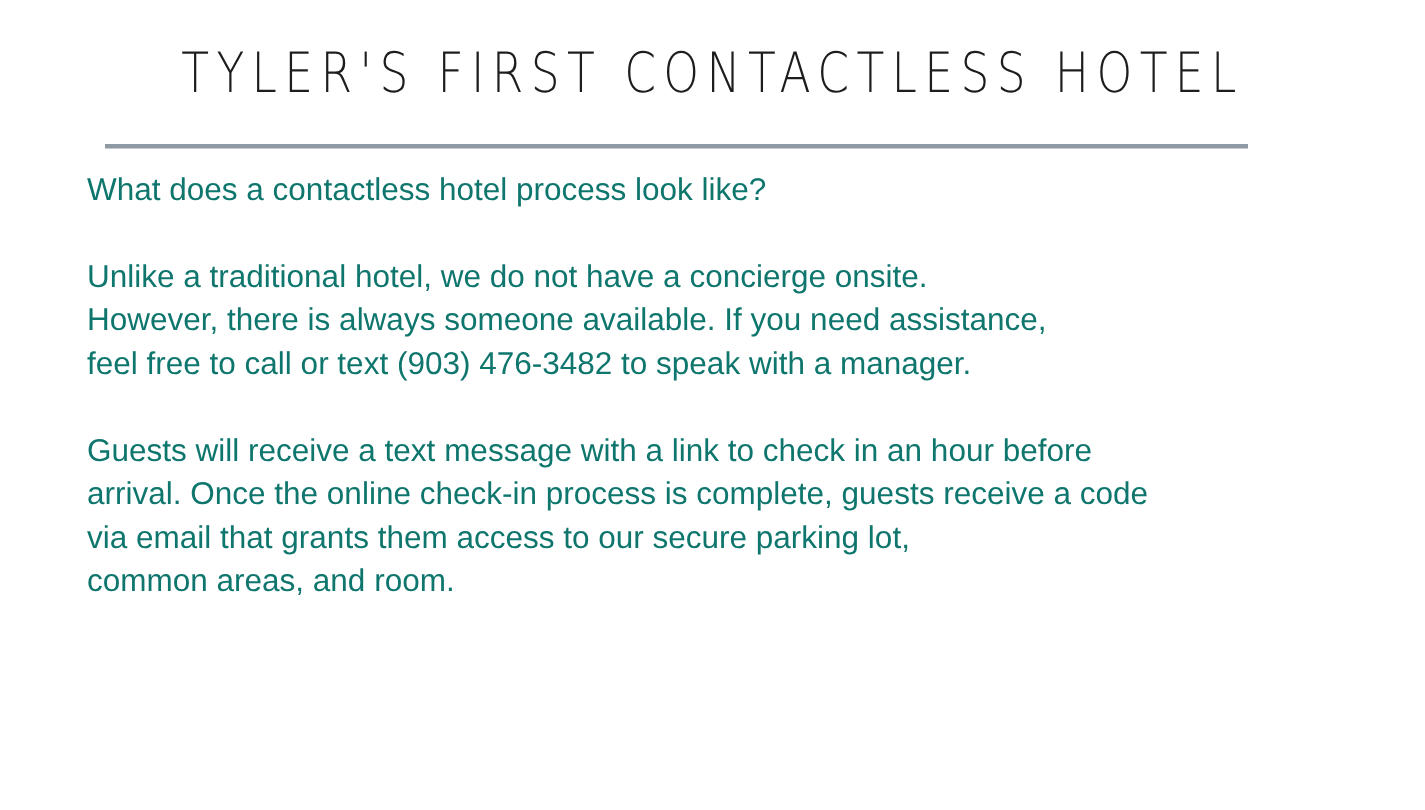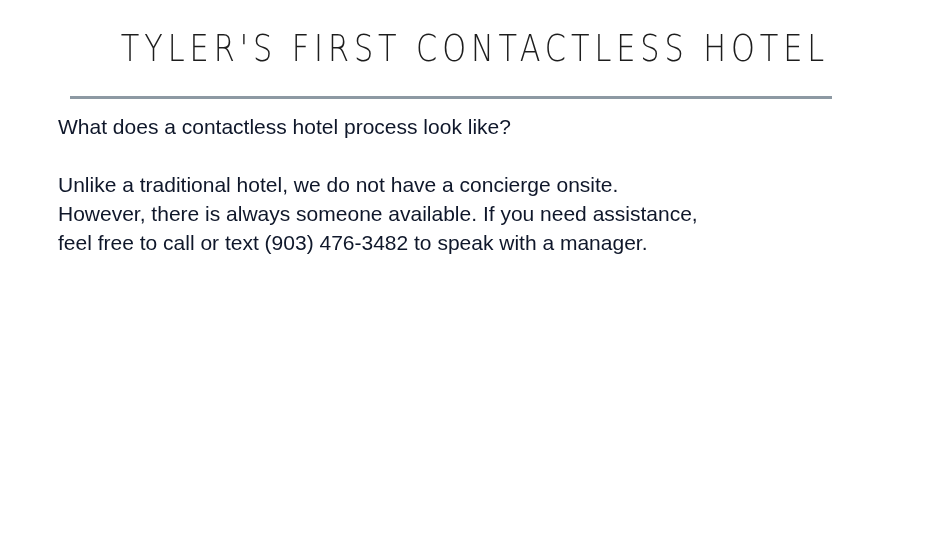--- a/index.html
+++ b/index.html
@@ -45,21 +45,21 @@
     left: 70px;
     width: 762px;
     height: 2.5px;
     background: #8d99a3;
   }
   .body-content {
     position: absolute;
     top: 112px;
     left: 58px;
     width: 882px;
-    color: #0f172a;
+    color: #0f766e;
     font-size: 21px;
     line-height: 29px;
     font-family: "Liberation Sans", sans-serif;
   }
   .paragraph {
     white-space: pre-wrap;
     margin: 0 0 29px 0;
     padding: 0;
   }
   .paragraph:last-child {
@@ -73,14 +73,18 @@
   <header>
     <h1 class="page-title">TYLER'S FIRST CONTACTLESS HOTEL</h1>
     <div class="title-divider"></div>
   </header>
 
   <main class="body-content">
     <p class="paragraph">What does a contactless hotel process look like?</p>
     <p class="paragraph">Unlike a traditional hotel, we do not have a concierge onsite.
 However, there is always someone available. If you need assistance,
 feel free to call or text (903) 476-3482 to speak with a manager.</p>
+    <p class="paragraph">Guests will receive a text message with a link to check in an hour before
+arrival. Once the online check-in process is complete, guests receive a code
+via email that grants them access to our secure parking lot,
+common areas, and room.</p>
   </main>
 </div>
 
 </body></html>

